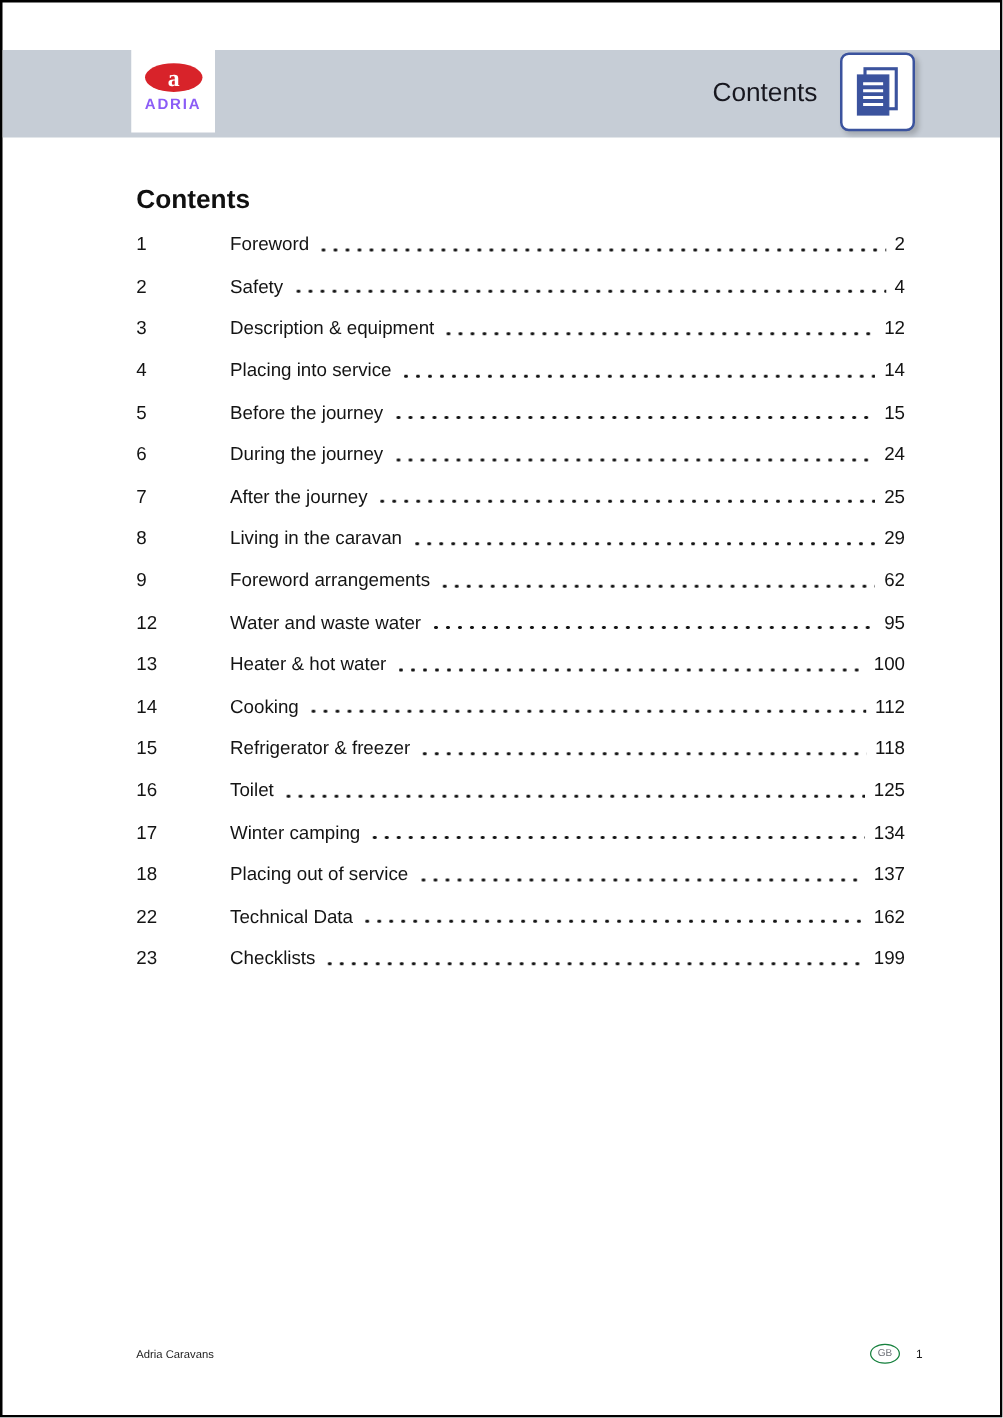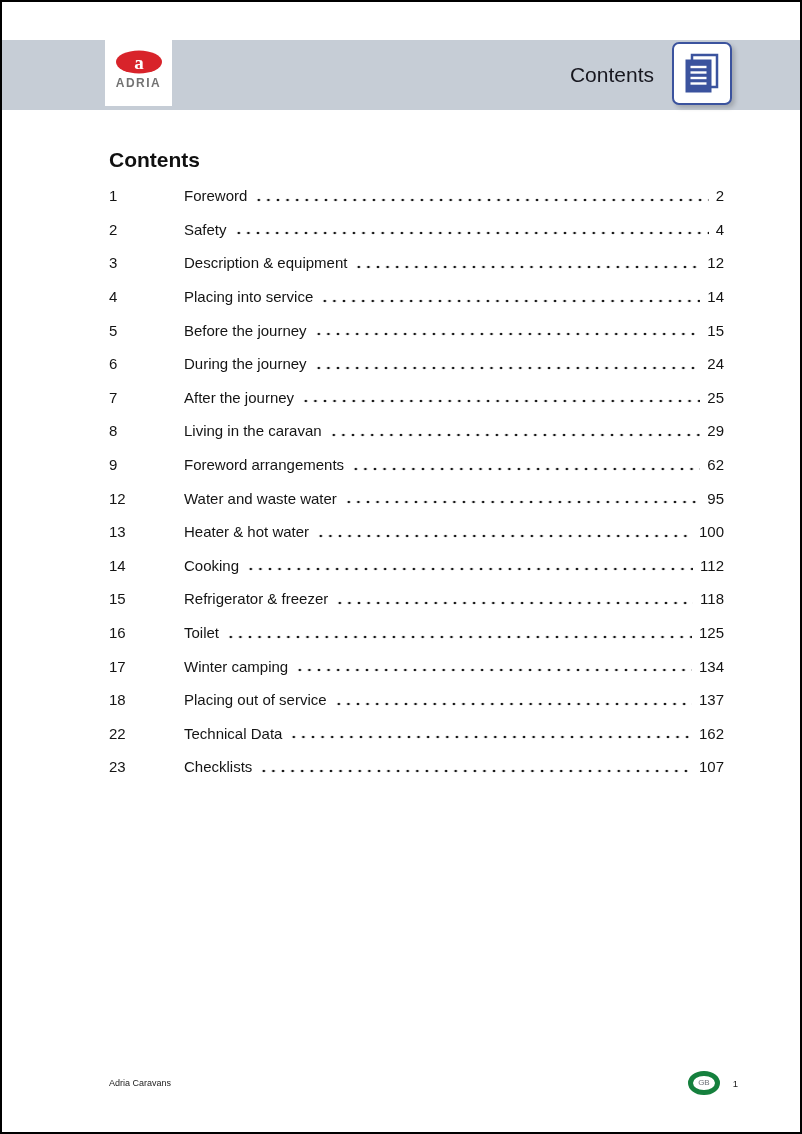--- a/index.html
+++ b/index.html
@@ -34,21 +34,21 @@
     display: flex;
     flex-direction: column;
     align-items: center;
     justify-content: center;
   }
   .logo-mark { display: block; margin-bottom: 2px; }
   .logo-text {
     font-size: 12px;
     font-weight: bold;
     letter-spacing: 1.5px;
-    color: #737373;
+    color: #8b5cf6;
   }
   .band-title {
     position: absolute;
     right: 146px;
     top: 0;
     height: 70px;
     line-height: 70px;
     font-size: 21px;
     color: #17171f;
   }
@@ -114,21 +114,21 @@
     height: 18px;
     display: flex;
     align-items: center;
     font-size: 9px;
     color: #1c1c1c;
   }
   .footer-left { flex: none; font-size: 9px; }
   .footer-spacer { flex: 1; }
   .lang-badge {
     flex: none;
-    border: 5px solid #15803d;
+    border: 1px solid #15803d;
     border-radius: 50%;
     color: #6b6f76;
     font-size: 8px;
     line-height: 1;
     padding: 3px 5px;
     margin-right: 13px;
   }
   .footer-page { flex: none; font-size: 9.5px; }
 </style>
 </head>
@@ -287,21 +287,21 @@
     <span class="toc-num">22</span>
     <span class="toc-title">Technical Data</span>
     <span class="toc-leader"></span>
     <span class="toc-page">162</span>
   </div>
 
   <div class="toc-row">
     <span class="toc-num">23</span>
     <span class="toc-title">Checklists</span>
     <span class="toc-leader"></span>
-    <span class="toc-page">107</span>
+    <span class="toc-page">199</span>
   </div>
 
 </div>
   </div>
 
   <div class="footer">
     <span class="footer-left">Adria Caravans</span>
     <span class="footer-spacer"></span>
     <span class="lang-badge">GB</span>
     <span class="footer-page">1</span>

